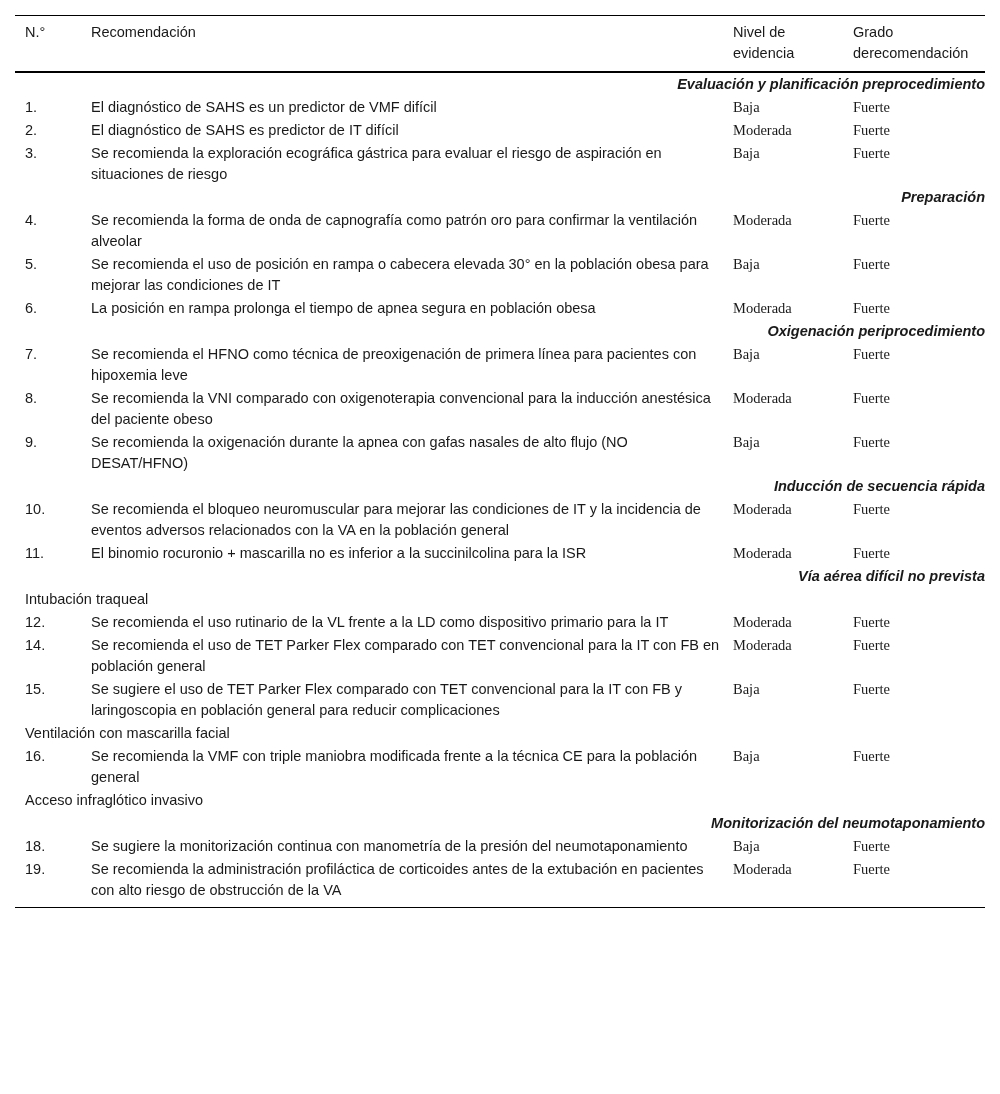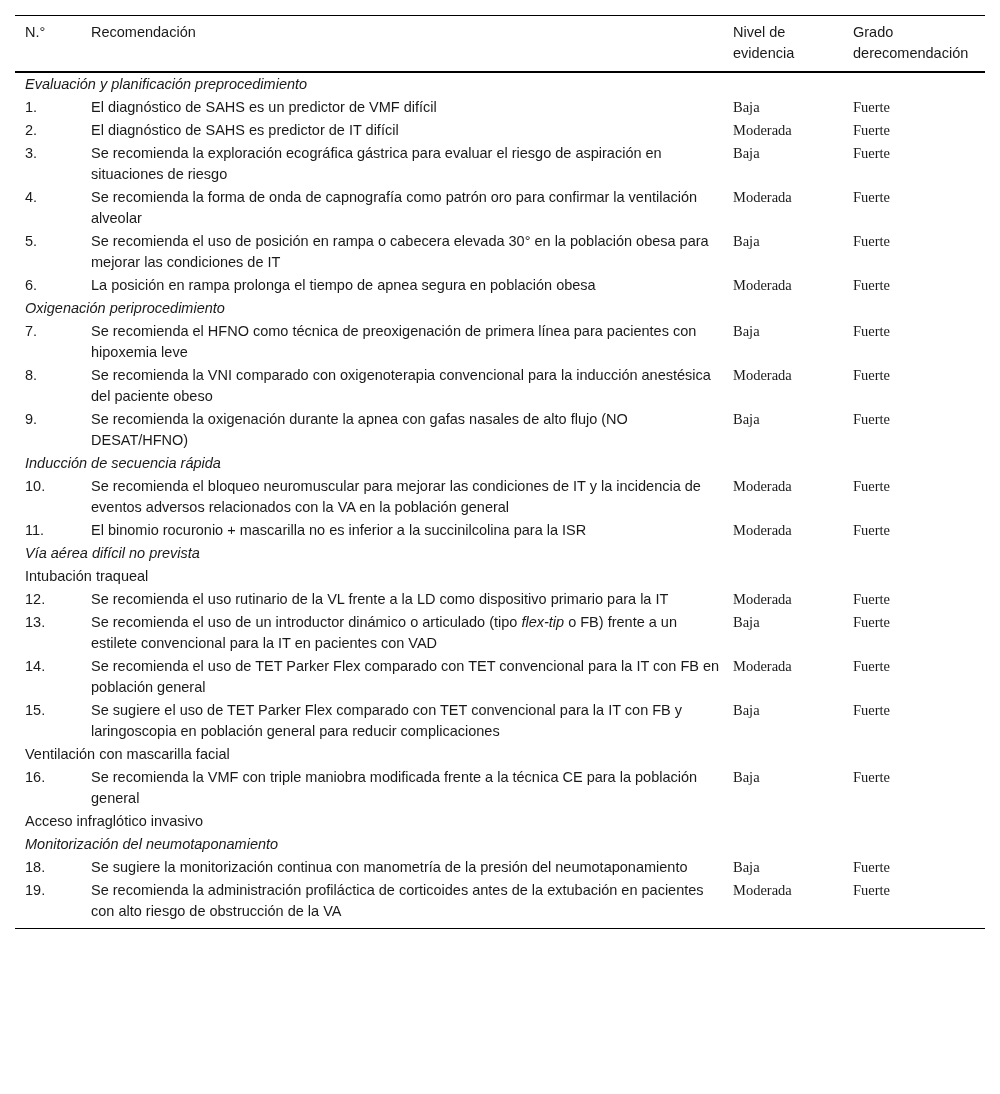--- a/index.html
+++ b/index.html
@@ -19,21 +19,21 @@
   .tbl thead tr { border-top: 1px solid #000; border-bottom: 2px solid #000; }
   .tbl thead th { padding-top: 6px; padding-bottom: 7px; }
   .tbl tbody tr:last-child td { padding-bottom: 6px; }
   .tbl { border-bottom: 1px solid #000; }
   .c-num { width: 66px; padding-left: 10px !important; }
   .c-rec { width: 632px; padding-right: 10px !important; }
   .c-ev { width: 120px; }
   .c-gr { }
   td.c-num, th.c-num { padding-left: 10px; }
   tr.row td { padding-top: 1px; padding-bottom: 1px; }
-  tr.sec td { padding-left: 10px; font-weight: normal; font-style: italic; padding-top: 1px; padding-bottom: 1px; }
+  tr.sec td { padding-left: 10px; font-weight: bold; font-style: italic; padding-top: 1px; padding-bottom: 1px; text-align: right; }
   tr.sub td { padding-left: 10px; padding-top: 1px; padding-bottom: 1px; }
   .bold { font-weight: bold; font-family: Liberation Serif, serif; }
   .it { font-style: italic; }
   .tbl thead th.c-ev, .tbl thead th.c-gr { white-space: pre-line; }
 </style>
 </head>
 <body>
 
 <table class="tbl">
   <thead>
@@ -60,20 +60,23 @@
         <td class="c-num">2.</td>
         <td class="c-rec">El diagnóstico de SAHS es predictor de IT difícil</td>
         <td class="c-ev bold">Moderada</td>
         <td class="c-gr bold">Fuerte</td>
       </tr>
       <tr class="row">
         <td class="c-num">3.</td>
         <td class="c-rec">Se recomienda la exploración ecográfica gástrica para evaluar el riesgo de aspiración en situaciones de riesgo</td>
         <td class="c-ev bold">Baja</td>
         <td class="c-gr bold">Fuerte</td>
+      </tr>
+      <tr class="sec">
+        <td colspan="4">Preparación</td>
       </tr>
       <tr class="row">
         <td class="c-num">4.</td>
         <td class="c-rec">Se recomienda la forma de onda de capnografía como patrón oro para confirmar la ventilación alveolar</td>
         <td class="c-ev bold">Moderada</td>
         <td class="c-gr bold">Fuerte</td>
       </tr>
       <tr class="row">
         <td class="c-num">5.</td>
         <td class="c-rec">Se recomienda el uso de posición en rampa o cabecera elevada 30° en la población obesa para mejorar las condiciones de IT</td>
@@ -128,26 +131,20 @@
       <tr class="sub">
         <td colspan="4">Intubación traqueal</td>
       </tr>
       <tr class="row">
         <td class="c-num">12.</td>
         <td class="c-rec">Se recomienda el uso rutinario de la VL frente a la LD como dispositivo primario para la IT</td>
         <td class="c-ev bold">Moderada</td>
         <td class="c-gr bold">Fuerte</td>
       </tr>
       <tr class="row">
-        <td class="c-num">13.</td>
-        <td class="c-rec"><span>Se recomienda el uso de un introductor dinámico o articulado (tipo </span><span class="it">flex-tip</span><span> o FB) frente a un estilete convencional para la IT en pacientes con VAD</span></td>
-        <td class="c-ev bold">Baja</td>
-        <td class="c-gr bold">Fuerte</td>
-      </tr>
-      <tr class="row">
         <td class="c-num">14.</td>
         <td class="c-rec">Se recomienda el uso de TET Parker Flex comparado con TET convencional para la IT con FB en población general</td>
         <td class="c-ev bold">Moderada</td>
         <td class="c-gr bold">Fuerte</td>
       </tr>
       <tr class="row">
         <td class="c-num">15.</td>
         <td class="c-rec">Se sugiere el uso de TET Parker Flex comparado con TET convencional para la IT con FB y laringoscopia en población general para reducir complicaciones</td>
         <td class="c-ev bold">Baja</td>
         <td class="c-gr bold">Fuerte</td>

